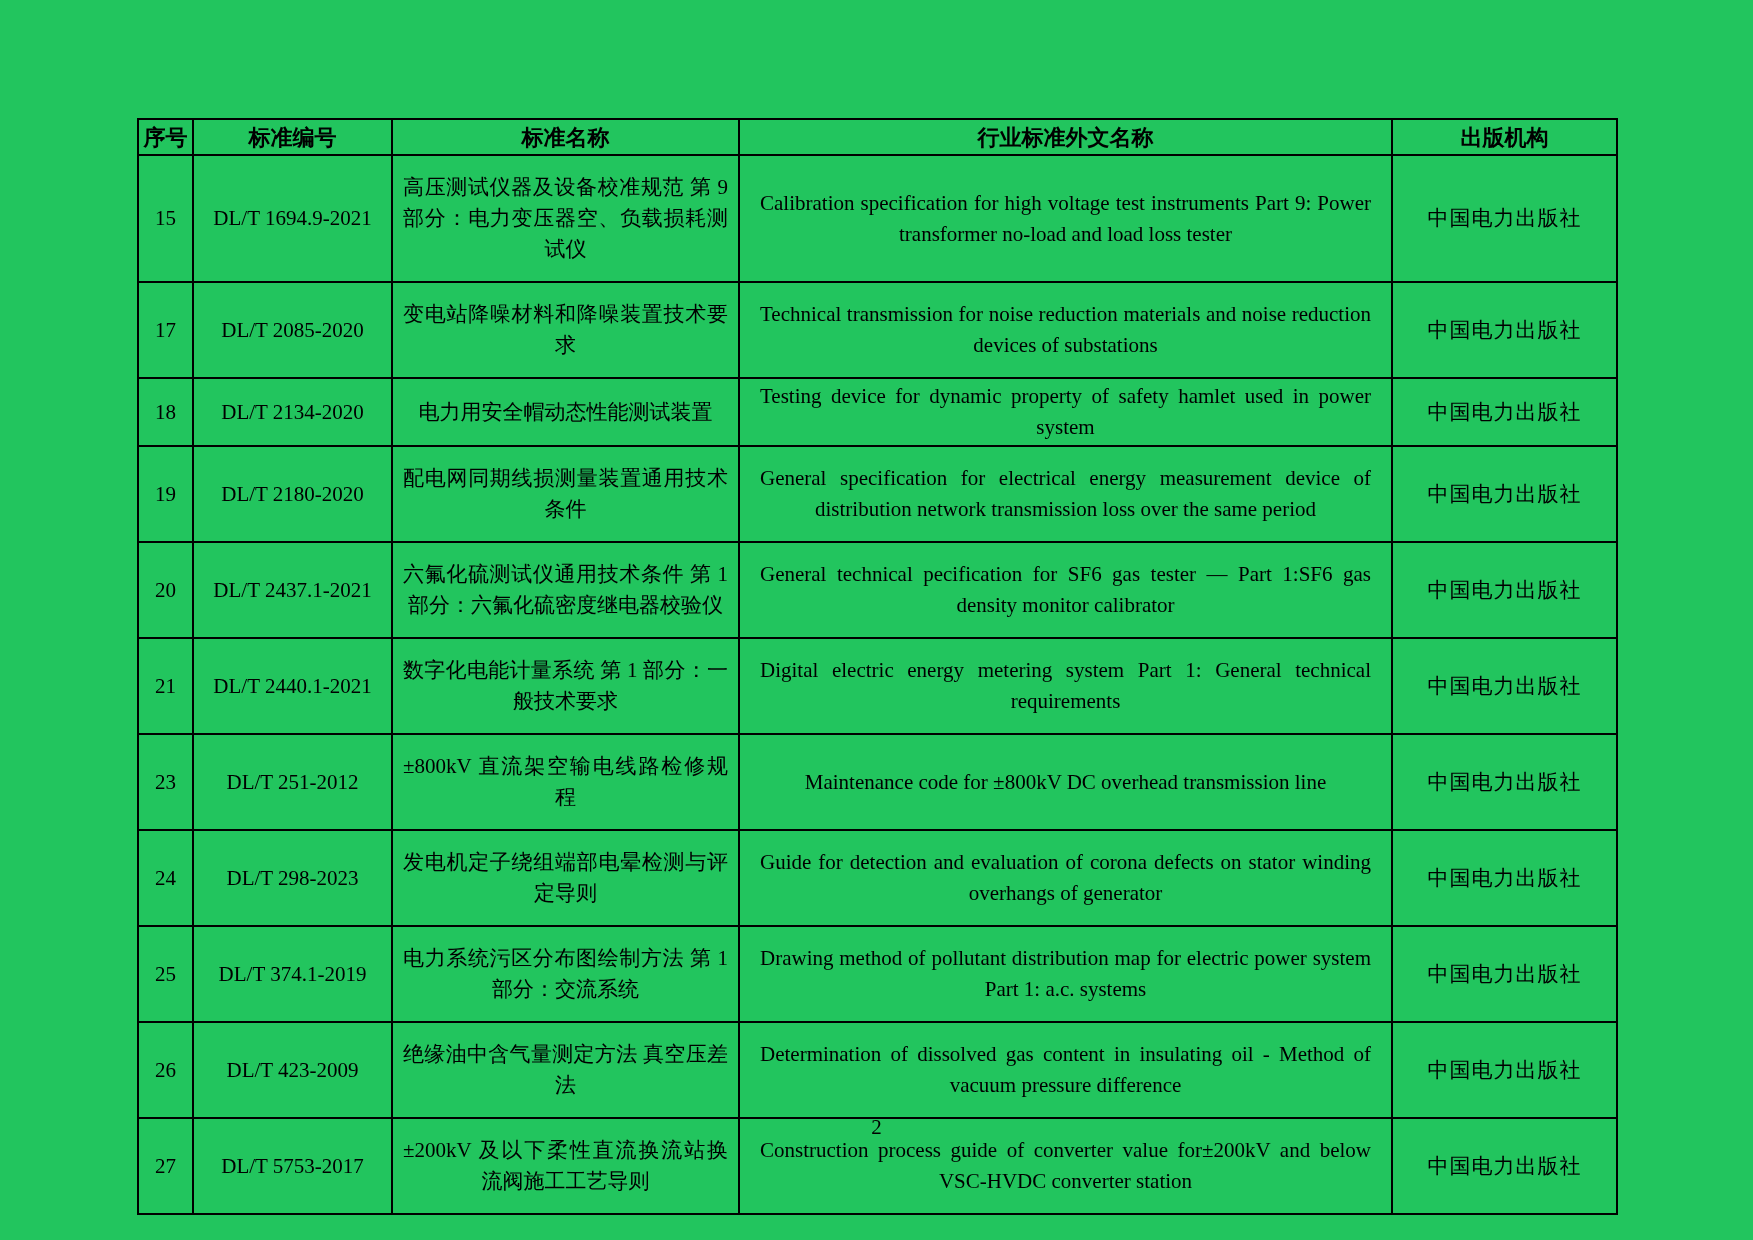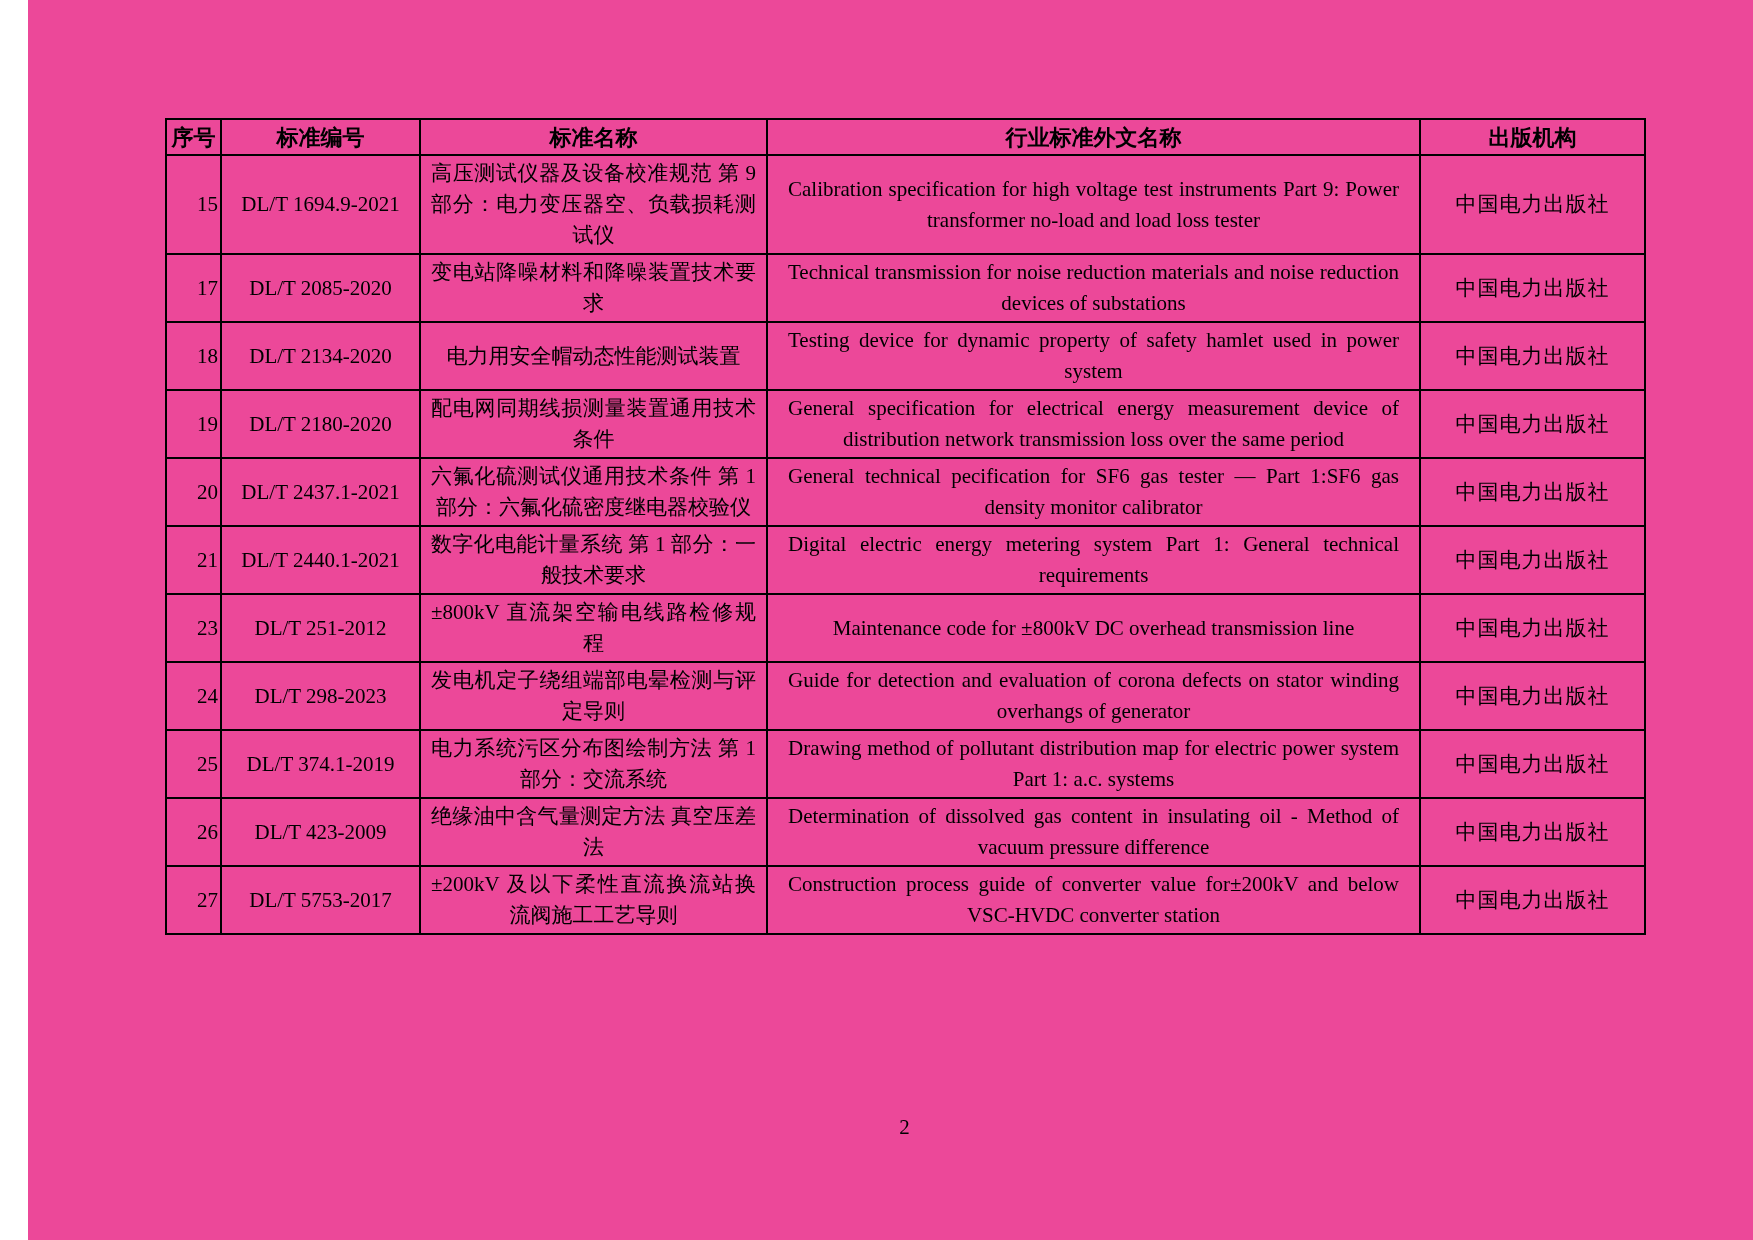--- a/index.html
+++ b/index.html
@@ -11,22 +11,21 @@
     width: 1753px;
     height: 1240px;
     position: relative;
     overflow: hidden;
     font-family: "Liberation Serif", "DejaVu Serif", serif;
     color: #000000;
   }
   .doc-page {
     position: absolute;
     inset: 0;
-    background: #ec4899;
-    margin-left: 28px;
+    background: #22c55e;
   }
   table.standards {
     position: absolute;
     left: 137px;
     top: 118px;
     width: 1479px;
     border-collapse: collapse;
     table-layout: fixed;
   }
   table.standards th,
@@ -38,32 +37,32 @@
     word-break: break-word;
   }
   table.standards th {
     font-weight: bold;
     font-size: 22px;
     text-align: center;
     height: 34px;
     padding: 0 4px;
   }
   td.col-no {
-    text-align: right;
+    text-align: center;
     padding: 16px 2px;
   }
   td.col-code {
     text-align: center;
     padding: 10px 4px;
   }
   td.col-cn {
     font-size: 22px;
     text-align: justify;
     text-align-last: center;
-    padding: 2px 10px;
+    padding: 16px 10px;
   }
   td.col-en {
     text-align: justify;
     text-align-last: center;
     padding: 2px 20px;
   }
   td.col-pub {
     text-align: center;
     padding: 2px 16px;
     letter-spacing: 1px;

